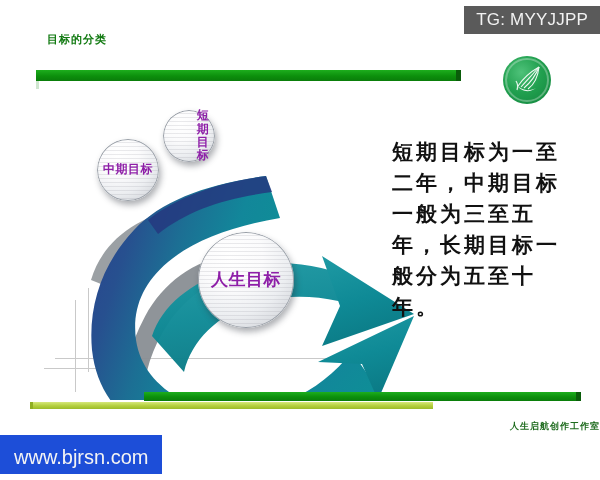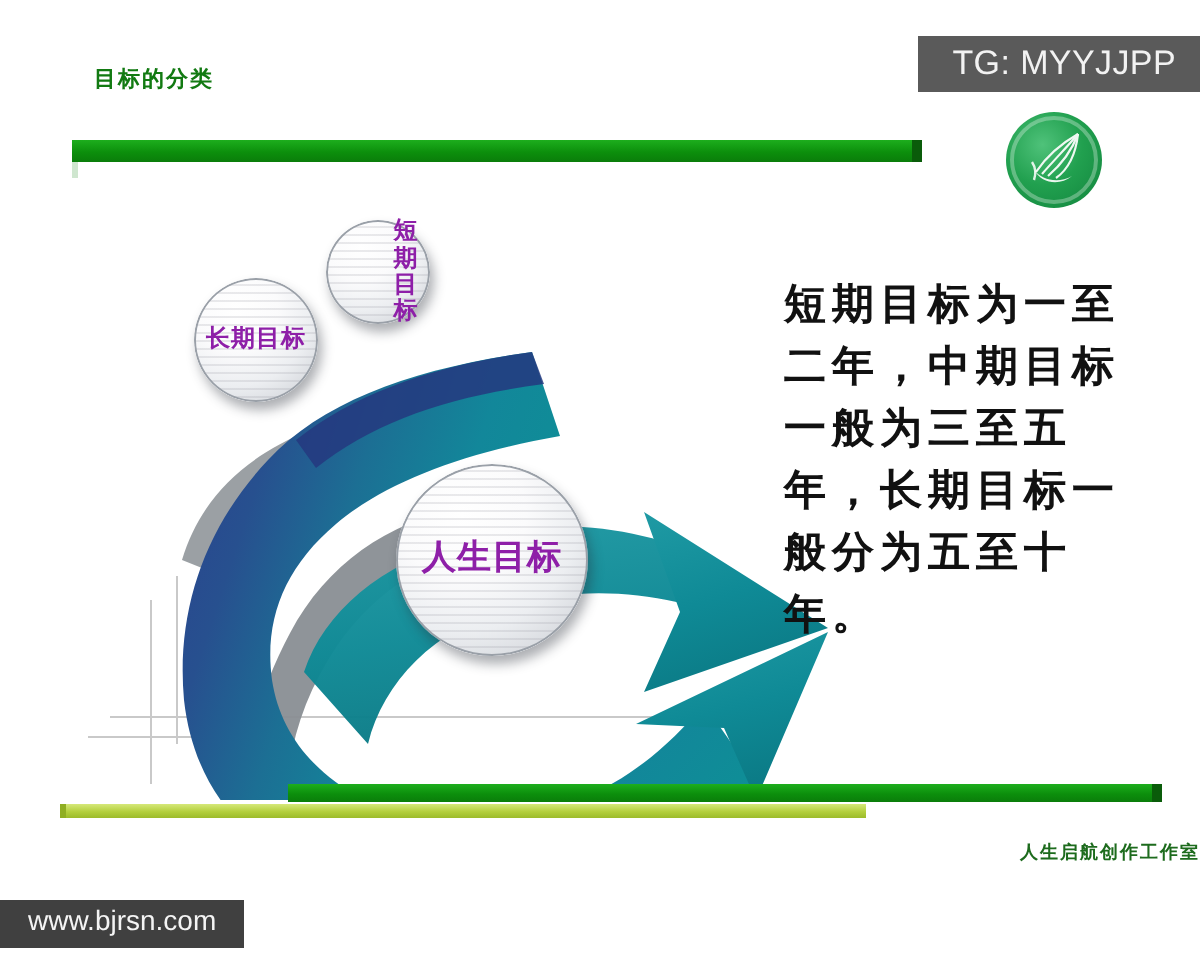--- a/index.html
+++ b/index.html
@@ -13,33 +13,32 @@
   #slide{
     position:absolute;left:0;top:0;width:600px;height:480px;
     background:#ffffff;overflow:hidden;
   }
 
   
   #tg-watermark{
     position:absolute;right:0;top:6px;
     background:#5a5a5a;color:#f2f2f2;
     font-size:17px;letter-spacing:.2px;
-    padding:5px 12px 6px 17px;
+    padding:5px 12px 6px 12px;
     line-height:1;
     white-space:nowrap;
     z-index:60;
-    margin-top:12px;
   }
 
   
   #site-watermark{
     position:absolute;left:0;bottom:6px;
-    background:#404040;color:#f4f4f4;
-    font-size:14px;
-    padding:3px 14px 7px 14px;
+    background:#1d4ed8;color:#f4f4f4;
+    font-size:20px;
+    padding:12px 14px 7px 14px;
     line-height:1;
     white-space:nowrap;
     z-index:60;
   }
 
   
   #header-title{
     position:absolute;left:47px;top:32px;
     color:#127a12;
     font-size:11px;font-weight:bold;
@@ -241,21 +240,21 @@
     <path d="M296 262 L392 216 L356 300 L340 264 Z" fill="url(#gradHead)"></path>
 
     <path d="M244 76 C198 82 156 96 126 120 L136 134 C166 110 204 98 250 92 Z" fill="#24387f" opacity=".85"></path>
   </svg>
 
   <div class="sphere" id="sphere-short">
     <span class="label">短期
 目标</span>
   </div>
   <div class="sphere" id="sphere-mid">
-    <span class="label">长期目标</span>
+    <span class="label">中期目标</span>
   </div>
   <div class="sphere" id="sphere-life">
     <span class="label">人生目标</span>
   </div>
 
   <div id="body-text">短期目标为一至二年，中期目标一般为三至五年，长期目标一般分为五至十年。</div>
 
   <div id="footer-bar-green"></div>
   <div id="footer-bar-green-cap"></div>
   <div id="footer-bar-olive"></div>

